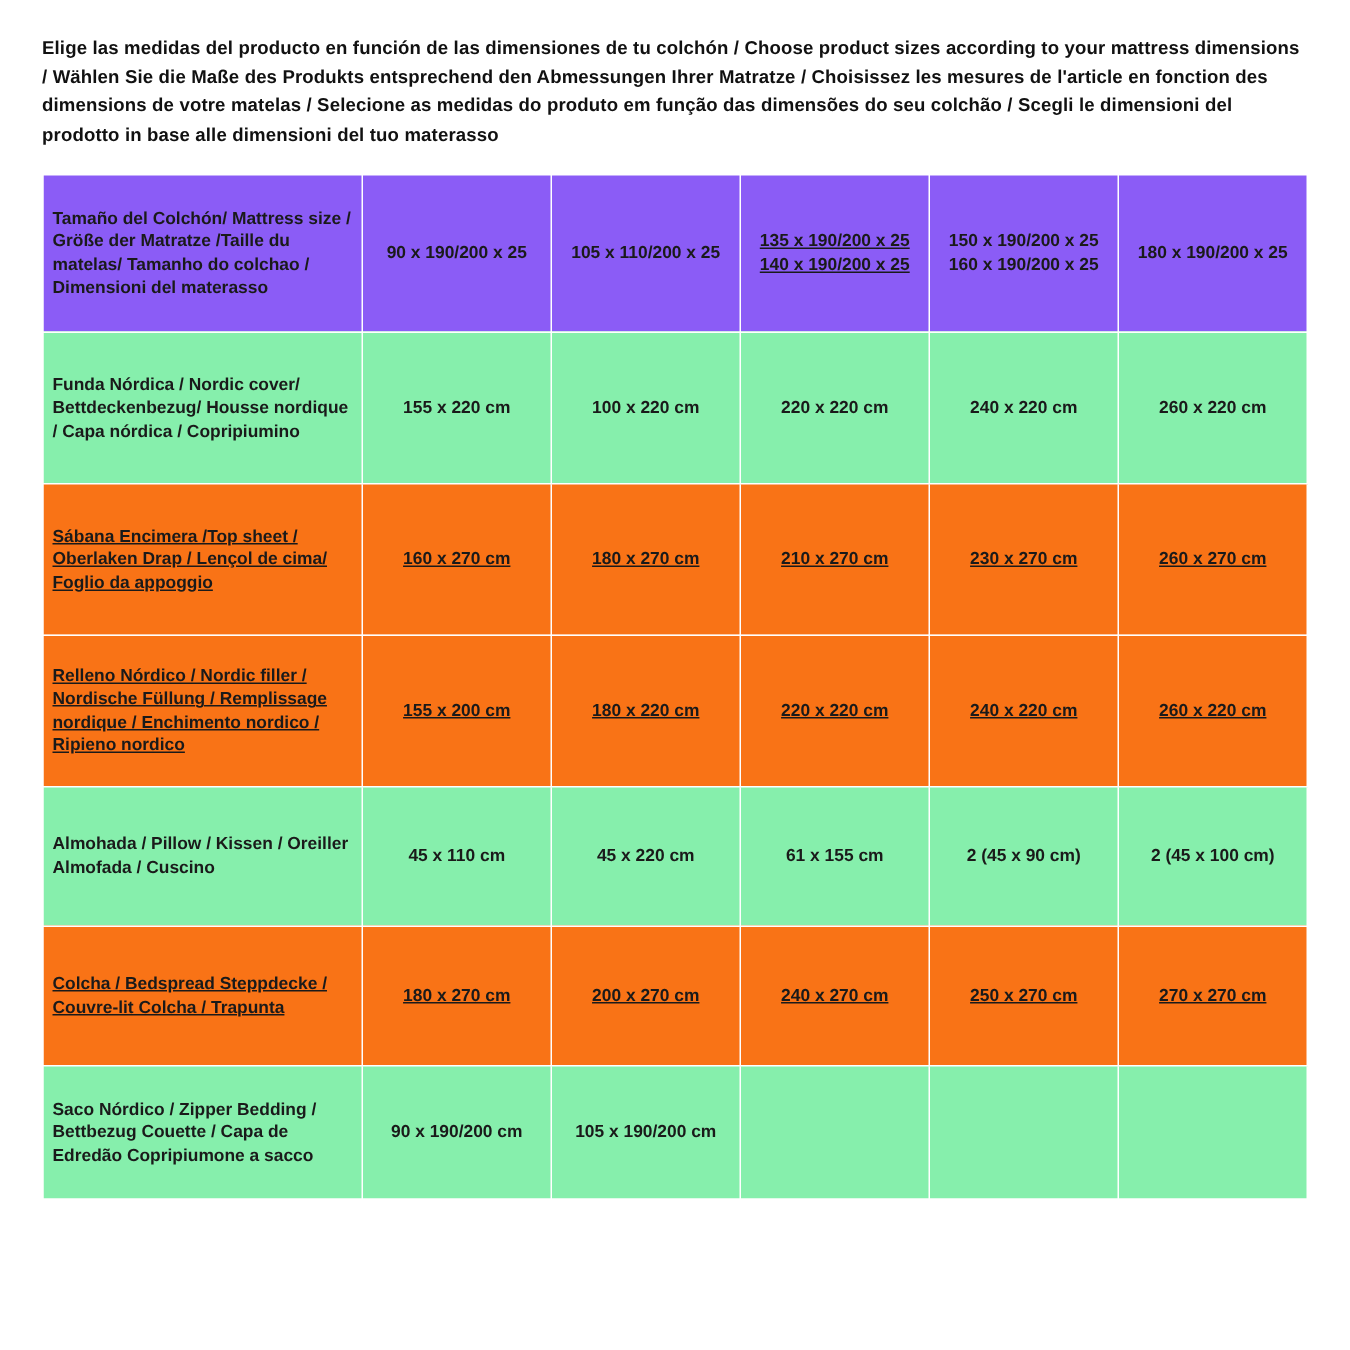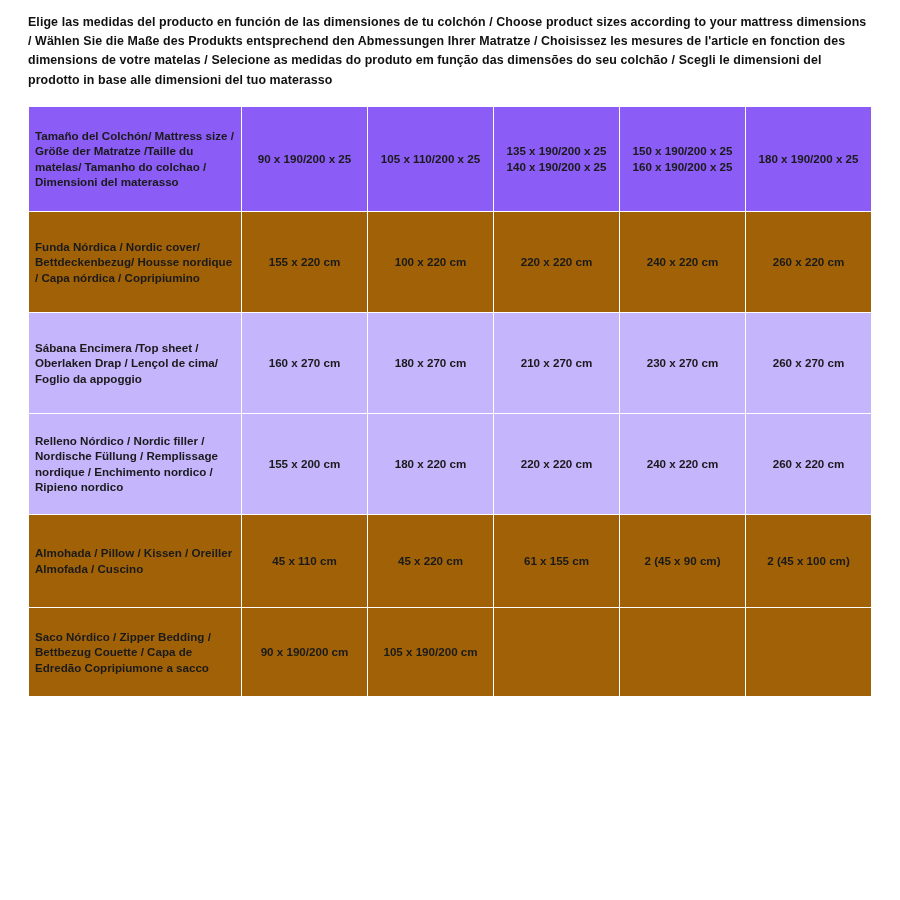--- a/index.html
+++ b/index.html
@@ -11,21 +11,21 @@
     width: 900px;
     height: 900px;
     font-family: "Liberation Sans", sans-serif;
     color: #1a1a1a;
     overflow: hidden;
   }
   .page {
     width: 900px;
     height: 900px;
     box-sizing: border-box;
-    padding: 13px 28px 10px 28px;
+    padding: 23px 28px 10px 28px;
     display: flex;
     flex-direction: column;
   }
   .intro {
     font-size: 12.4px;
     font-weight: bold;
     line-height: 1.55;
     letter-spacing: 0.1px;
     margin-bottom: 16px;
     color: #111;
@@ -40,22 +40,22 @@
     vertical-align: middle;
     padding: 6px 6px;
     font-size: 11.6px;
   }
   
   tr.header-row td {
     background: #8b5cf6;
     font-weight: bold;
     height: 92px;
   }
-  tr.row-shaded td { background: #c4b5fd; }
-  tr.row-plain td { background: #a16207; }
+  tr.row-shaded td { background: #f97316; text-decoration: underline; }
+  tr.row-plain td { background: #86efac; }
 
   td.label-cell {
     width: 200px;
     font-weight: bold;
     text-align: left;
     line-height: 1.33;
     padding-left: 8px;
     font-size: 11.9px;
   }
   td.val-cell {
@@ -80,21 +80,21 @@
 <div class="page">
 
   <div class="intro">Elige las medidas del producto en función de las dimensiones de tu colchón / Choose product sizes according to your mattress dimensions / Wählen Sie die Maße des Produkts entsprechend den Abmessungen Ihrer Matratze / Choisissez les mesures de l'article en fonction des dimensions de votre matelas / Selecione as medidas do produto em função das dimensões do seu colchão / Scegli le dimensioni del prodotto in base alle dimensioni del tuo materasso</div>
 
   <table class="size-table">
     <tbody>
       <tr class="header-row">
         <td class="label-cell">Tamaño del Colchón/ Mattress size / Größe der Matratze /Taille du matelas/ Tamanho do colchao / Dimensioni del materasso</td>
         <td class="val-cell">90 x 190/200 x 25</td>
         <td class="val-cell">105 x 110/200 x 25</td>
-        <td class="val-cell" style="white-space:pre-line;">135 x 190/200 x 25
+        <td class="val-cell" style="white-space:pre-line;text-decoration:underline;">135 x 190/200 x 25
 140 x 190/200 x 25</td>
         <td class="val-cell" style="white-space:pre-line;">150 x 190/200 x 25
 160 x 190/200 x 25</td>
         <td class="val-cell">180 x 190/200 x 25</td>
       </tr>
 
       <tr class="row-plain r-nordic">
         <td class="label-cell">Funda Nórdica /  Nordic cover/ Bettdeckenbezug/ Housse nordique / Capa nórdica / Copripiumino</td>
         <td class="val-cell">155 x 220 cm</td>
         <td class="val-cell">100 x 220 cm</td>
@@ -124,20 +124,28 @@
 
       <tr class="row-plain r-pillow">
         <td class="label-cell">Almohada  / Pillow / Kissen / Oreiller Almofada / Cuscino</td>
         <td class="val-cell">45 x 110 cm</td>
         <td class="val-cell">45 x 220 cm</td>
         <td class="val-cell">61 x 155 cm</td>
         <td class="val-cell">2 (45 x 90 cm)</td>
         <td class="val-cell">2 (45 x 100 cm)</td>
       </tr>
 
+      <tr class="row-shaded r-bedspread">
+        <td class="label-cell">Colcha / Bedspread Steppdecke / Couvre-lit Colcha / Trapunta</td>
+        <td class="val-cell">180 x 270 cm</td>
+        <td class="val-cell">200 x 270 cm</td>
+        <td class="val-cell">240 x 270 cm</td>
+        <td class="val-cell">250 x 270 cm</td>
+        <td class="val-cell">270 x 270 cm</td>
+      </tr>
 
       <tr class="row-plain r-zipper">
         <td class="label-cell">Saco Nórdico / Zipper Bedding / Bettbezug Couette / Capa de Edredão Copripiumone a sacco</td>
         <td class="val-cell">90 x 190/200 cm</td>
         <td class="val-cell">105 x 190/200 cm</td>
         <td class="val-cell empty"></td>
         <td class="val-cell empty"></td>
         <td class="val-cell empty"></td>
       </tr>
     </tbody>

